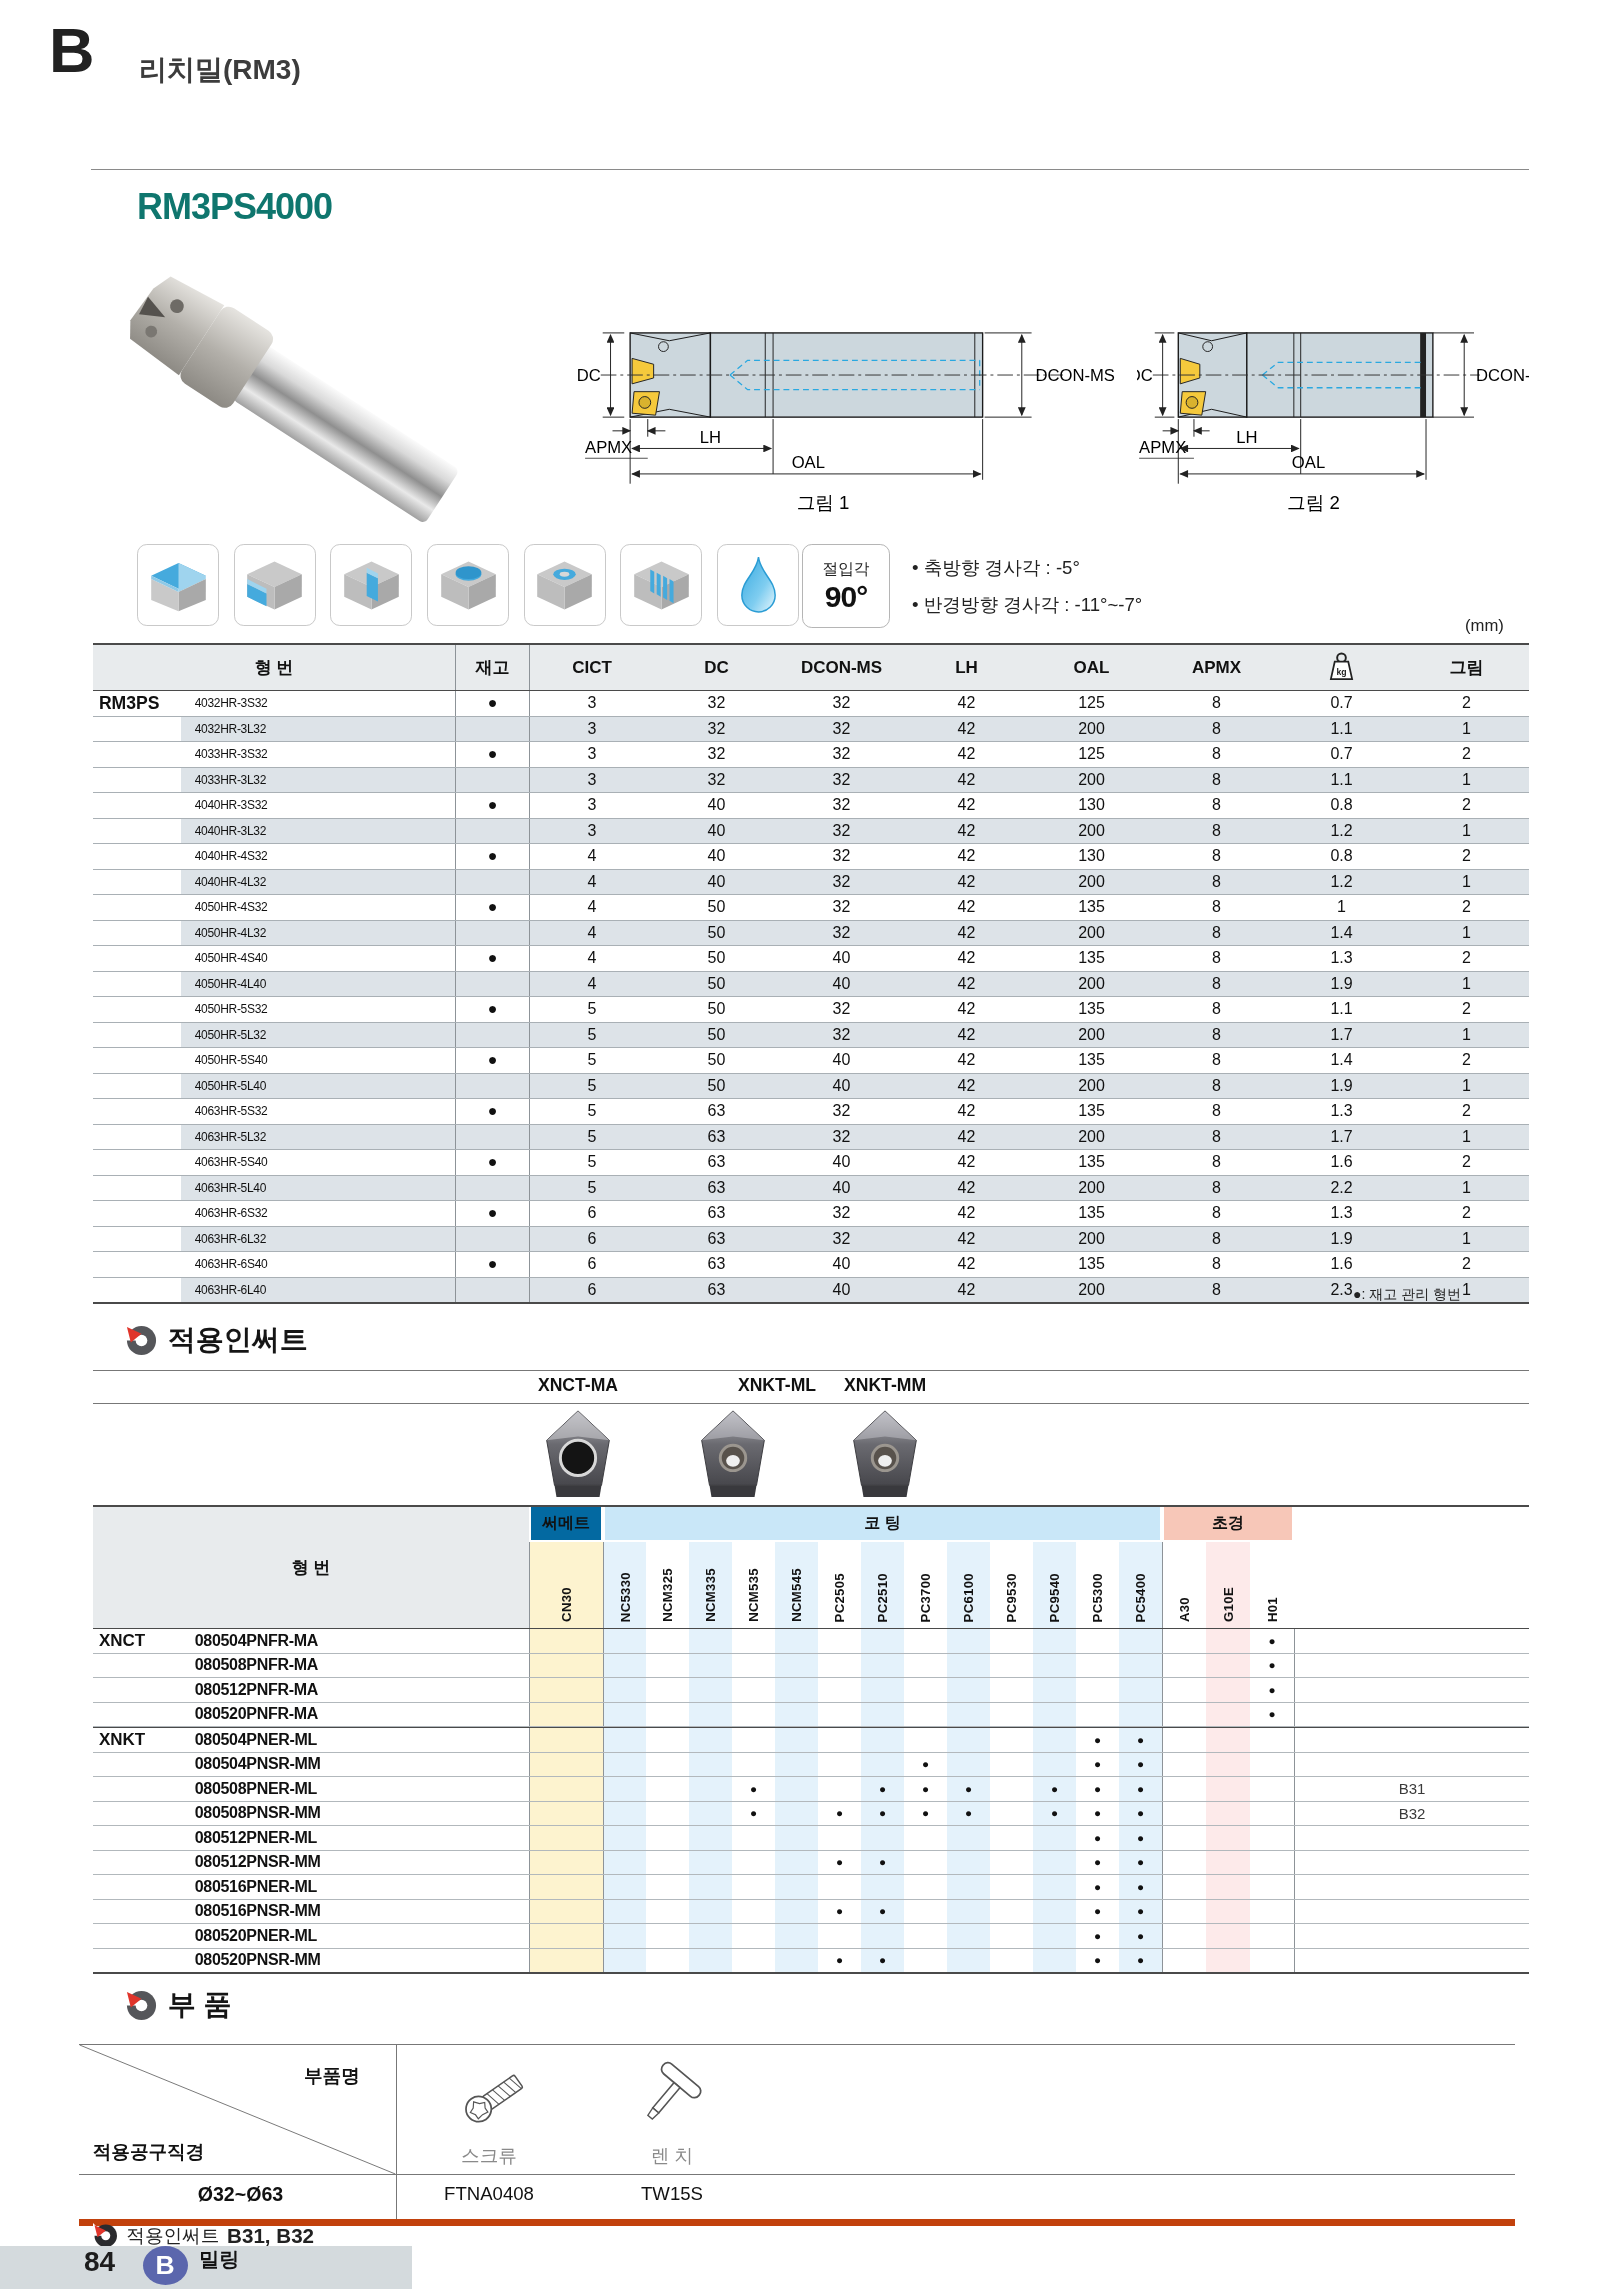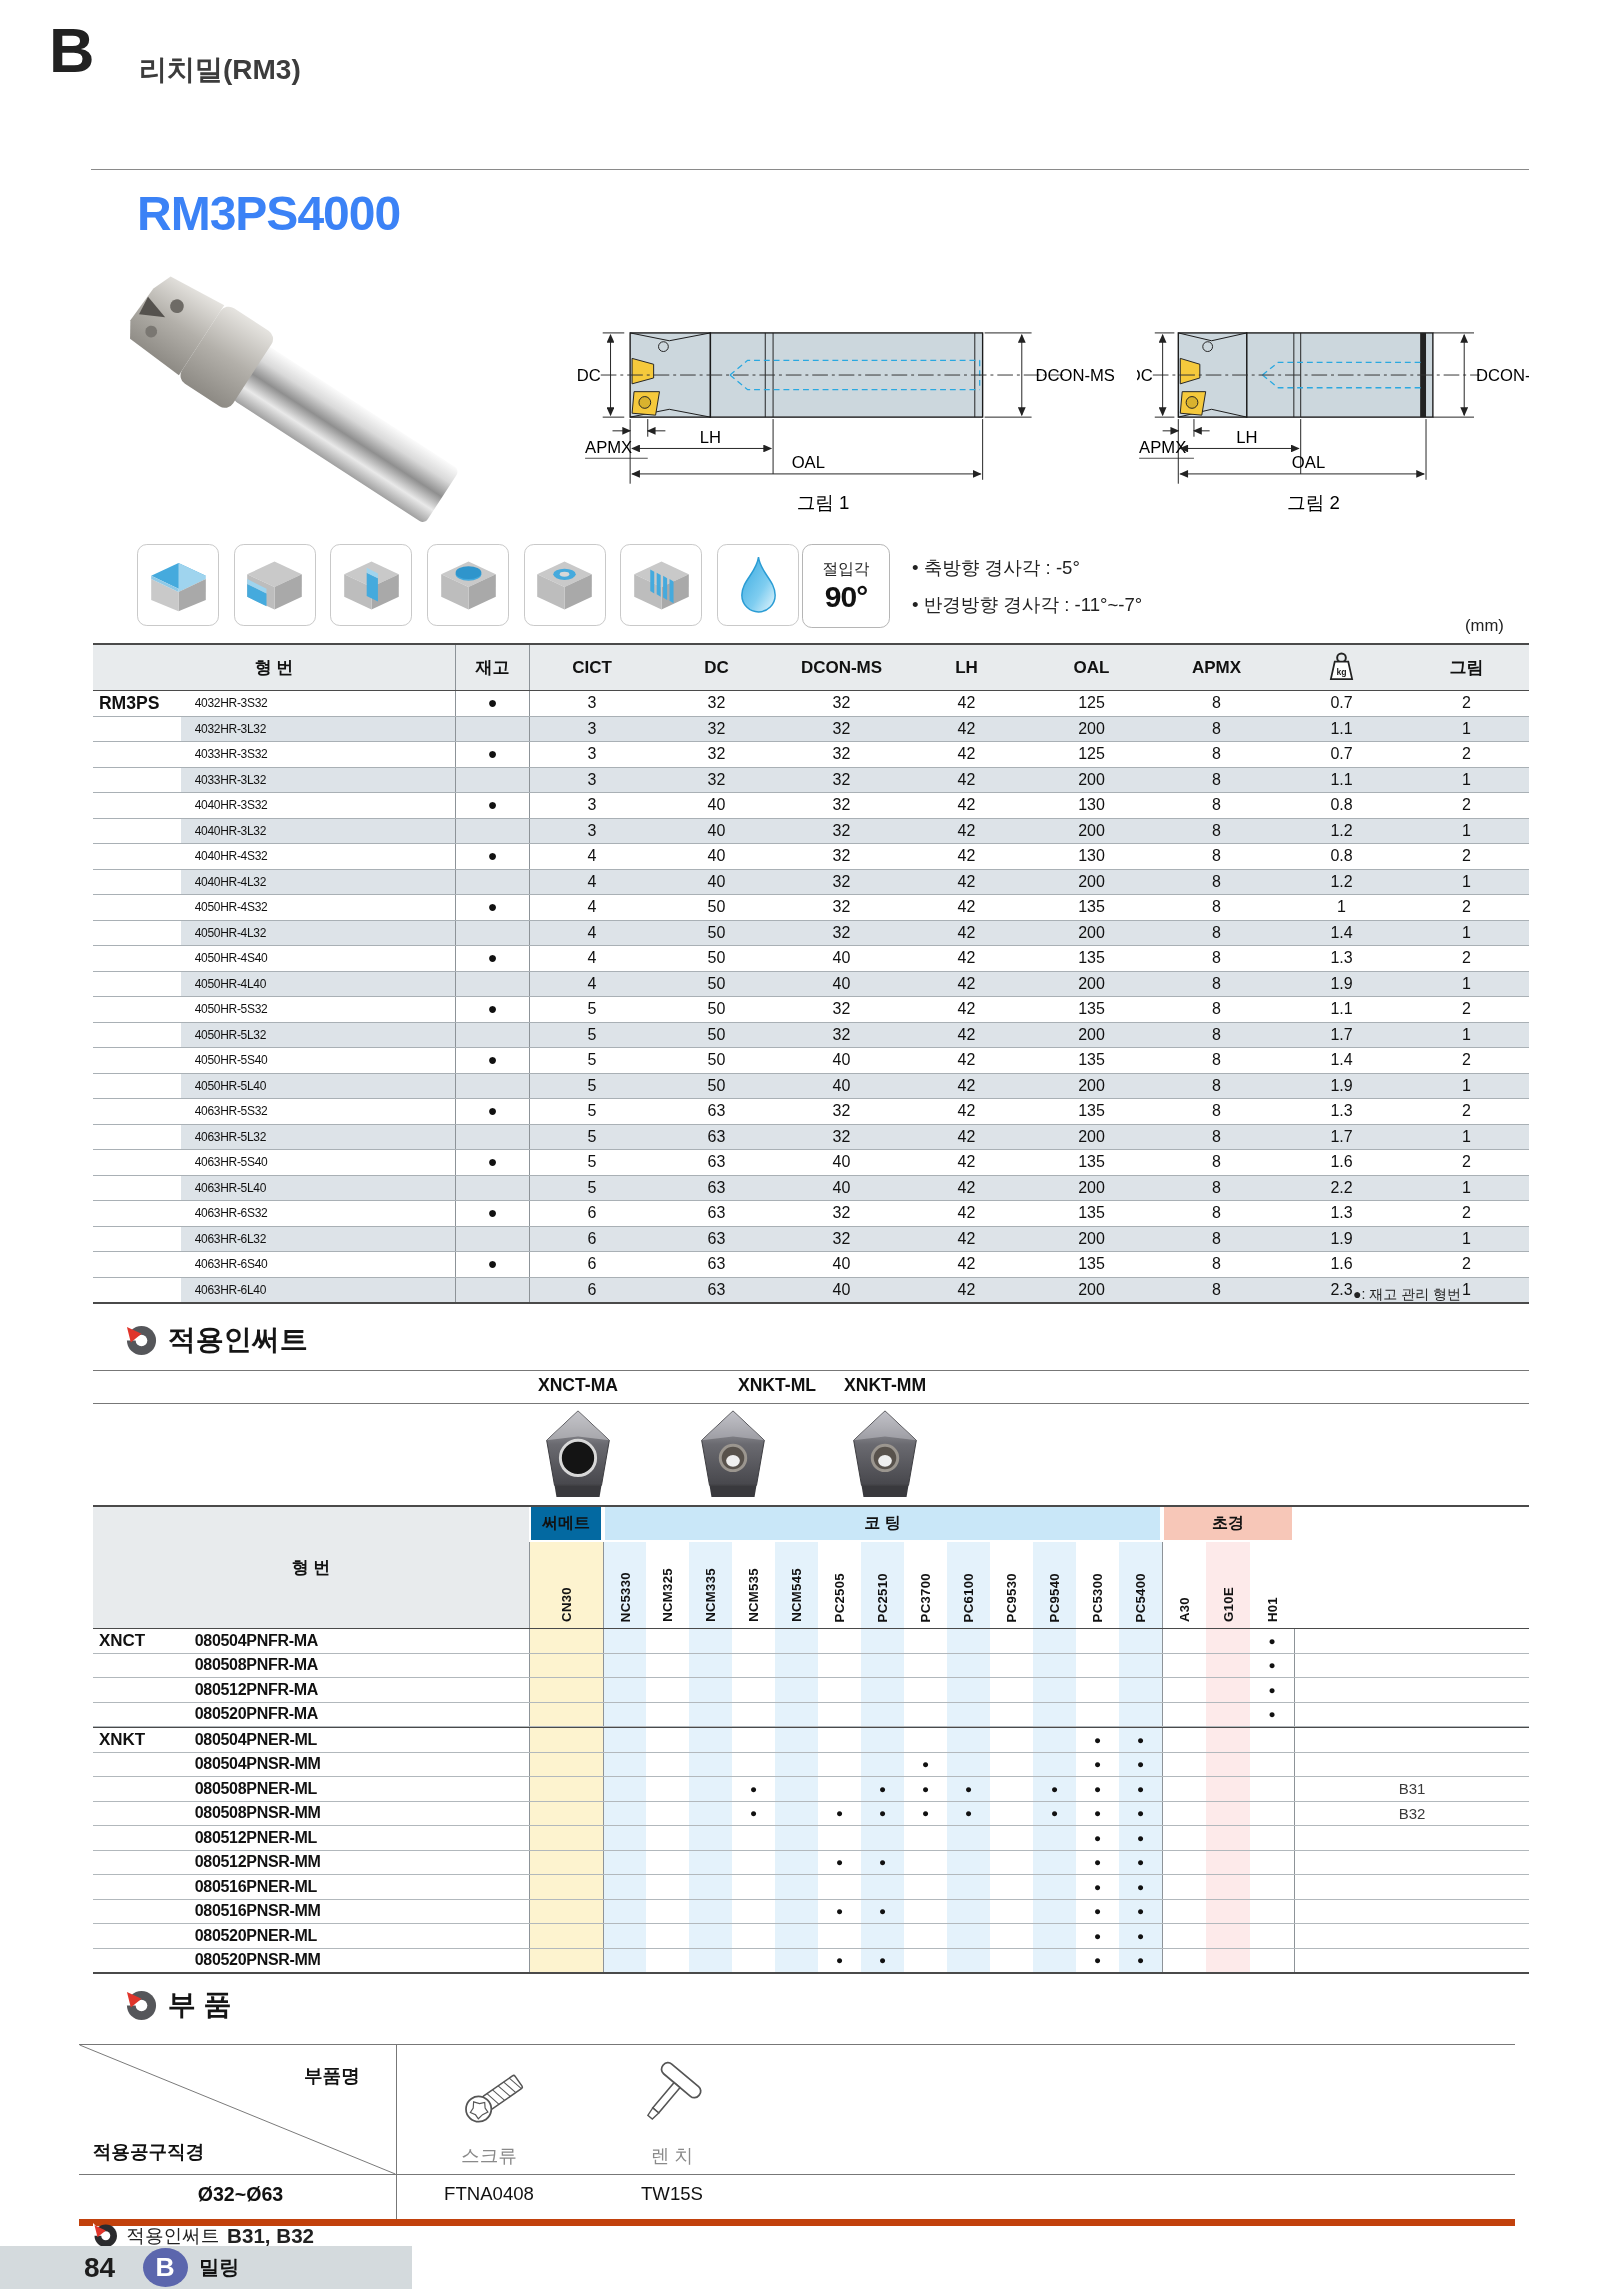--- a/index.html
+++ b/index.html
@@ -3,21 +3,21 @@
 <meta charset="utf-8">
 <style>
   html,body{margin:0;padding:0;background:#fff;}
   .page{position:relative;width:1621px;height:2293px;background:#fff;overflow:hidden;
         font-family:"Liberation Sans","DejaVu Sans",sans-serif;color:#111;}
   .abs{position:absolute;}
   
   .big-letter{left:49px;top:13.7px;font-size:63px;font-weight:bold;color:#222;letter-spacing:-2px;}
   .sec-title{left:139px;top:51px;font-size:28px;font-weight:bold;color:#3c3c3c;}
   .top-rule{left:91px;top:169px;width:1438px;height:1px;background:#8a8a8a;}
-  .prod-title{left:137px;top:186px;font-size:48px;font-weight:bold;color:#3b82f6;letter-spacing:-1px;}
+  .prod-title{left:137px;top:186px;font-size:36px;font-weight:bold;color:#0f766e;letter-spacing:-1px;}
   
   .feat-box{width:80px;height:80px;border:1.5px solid #c9c9c9;border-radius:9.8px;background:#fff;
             display:flex;align-items:center;justify-content:center;}
   .angle-box{left:802px;top:544px;width:86px;height:82px;border:1.5px solid #b5b5b5;border-radius:9.8px;
              display:flex;flex-direction:column;align-items:center;justify-content:center;}
   .angle-label{font-size:15.7px;color:#222;}
   .angle-value{font-size:30px;font-weight:bold;color:#111;letter-spacing:-1px;}
   .note-line{font-size:18.6px;color:#222;}
   .unit{font-size:16.7px;color:#222;}
   
@@ -66,21 +66,21 @@
   .pvline{position:absolute;left:317px;top:0;width:1px;height:174px;background:#777;}
   .phline{position:absolute;left:0;top:129px;width:1436px;height:1px;background:#777;}
   .pcorner-top{position:absolute;left:225px;top:17.6px;font-size:18.6px;font-weight:bold;}
   .pcorner-bot{position:absolute;left:13.7px;top:94px;font-size:18.6px;font-weight:bold;}
   .pname{position:absolute;top:98px;font-size:18.6px;color:#8a8a8a;transform:translateX(-50%);}
   .pval{position:absolute;top:138px;font-size:18.6px;transform:translateX(-50%);}
   .pdia{position:absolute;left:88px;top:138px;width:147px;text-align:center;font-size:19.6px;font-weight:bold;}
   .pnote{left:93px;top:2223px;display:flex;align-items:center;gap:7.8px;font-size:18.6px;color:#222;}
   .pnote b{font-size:20.6px;}
   
-  .footer-bar{left:0;top:2246px;width:412px;height:43px;background:#d4dadd;display:flex;align-items:center;}
+  .footer-bar{left:0;top:2246px;width:412px;height:43px;background:#d4dadd;display:flex;}
   .fpage{margin-left:84px;font-size:28px;font-weight:bold;color:#1d1d1d;}
   .fbadge{margin-left:27.4px;width:45px;height:39px;border-radius:50%;background:#5b66ad;color:#fff;
           display:flex;align-items:center;justify-content:center;font-size:26.5px;font-weight:bold;}
   .flabel{margin-left:11.8px;font-size:20px;font-weight:bold;color:#111;}
   svg text{font-family:"Liberation Sans","DejaVu Sans",sans-serif;}
 </style>
 </head>
 <body>
 
 <div class="page">

